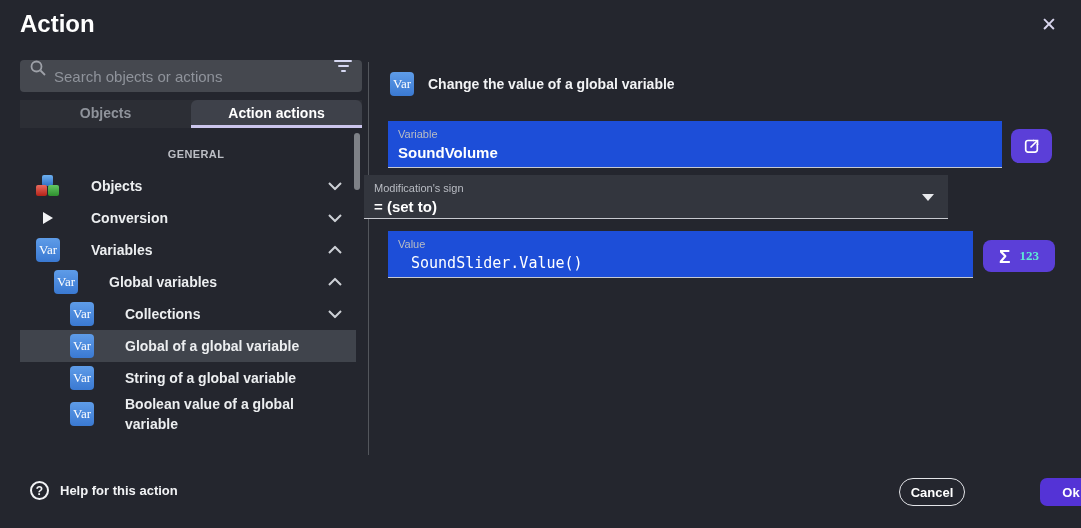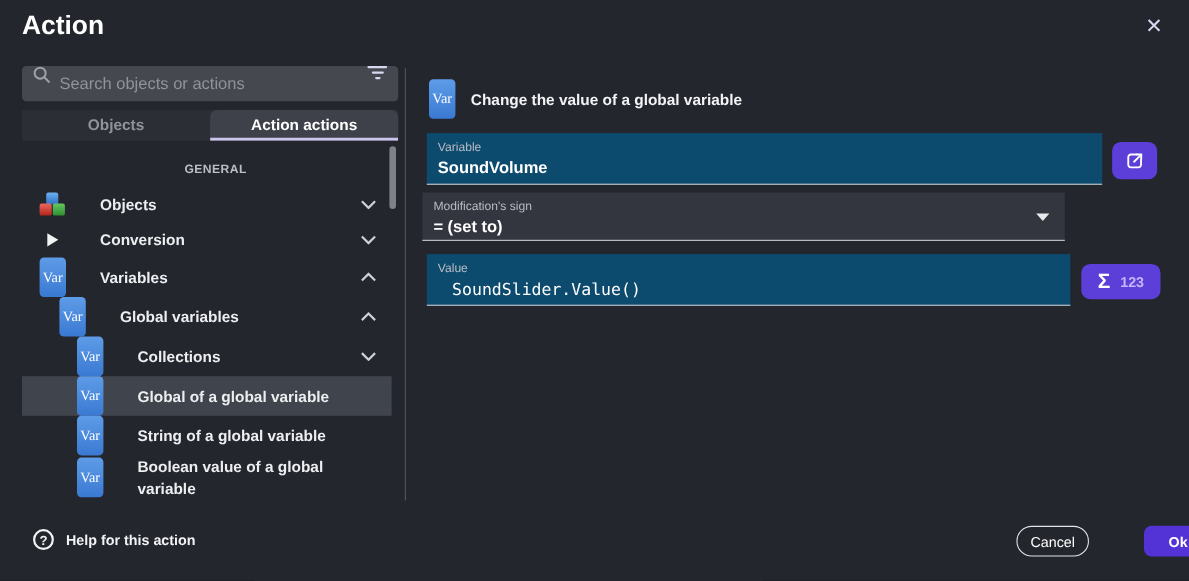--- a/index.html
+++ b/index.html
@@ -26,56 +26,56 @@
   
   .tree { position:absolute; left:20px; top:140px; width:336px; }
   .section-header { padding:8px 0 10px 16px; font-size:11px; font-weight:bold; letter-spacing:0.4px; color:#bcbec5;text-align:center; }
   .tree-row { display:flex; align-items:center; min-height:32px; position:relative; cursor:pointer; }
   .tree-row.selected { background:#40444c; }
   .lvl0 { padding-left:16px; } .lvl1 { padding-left:34px; } .lvl2 { padding-left:50px; }
   .row-icon { width:24px; flex:none; margin-right:31px; display:flex; justify-content:center; align-items:center; }
   .row-label { font-size:14px; font-weight:600; color:#eceef0; line-height:1.45; padding-right:44px; }
   .chevron { position:absolute; right:14px; top:50%; transform:translateY(-50%); display:flex; cursor:pointer; }
 
-  .var-badge { display:inline-flex; align-items:center; justify-content:center; width:24px; height:36px; border-radius:4px;
+  .var-badge { display:inline-flex; align-items:center; justify-content:center; width:24px; height:24px; border-radius:4px;
     background:linear-gradient(180deg,#5e9ce8,#3a79d2); color:#ffffff; font-family:"Liberation Serif", serif; font-size:13px; }
   .cubes { position:relative; width:24px; height:22px; }
   .cube { position:absolute; width:11px; height:11px; border-radius:2px; }
   .cube.b { left:6px; top:0; background:linear-gradient(180deg,#6db0f0,#2f6fc4); }
   .cube.r { left:0; top:10px; background:linear-gradient(180deg,#e86a5e,#b42318); }
   .cube.g { left:12px; top:10px; background:linear-gradient(180deg,#63c763,#2e8f2e); }
   .play-tri { width:0; height:0; border-left:10px solid #f2f3f5; border-top:6px solid transparent; border-bottom:6px solid transparent; }
 
   .scroll-thumb { position:absolute; left:354px; top:133px; width:6px; height:57px; background:#7e8187; border-radius:3px; cursor:pointer; }
   .v-divider { position:absolute; left:368px; top:62px; width:1px; height:393px; background:#53565c; }
 
   
   .editor-header { position:absolute; left:390px; top:72px; display:flex; align-items:center; gap:14px; }
   .editor-title { font-size:14px; font-weight:bold; color:#f2f3f5; }
 
-  .field { position:absolute; background:#0c4a6e; border-bottom:1px solid #c7c9cf; padding:7px 10px 4px; cursor:text; }
+  .field { position:absolute; background:#1d4ed8; border-bottom:1px solid #c7c9cf; padding:7px 10px 4px; cursor:text; }
   .flabel { font-size:11px; color:#b9bcc3; margin-bottom:4px; }
   .fvalue { font-size:15px; font-weight:bold; color:#ffffff; white-space:nowrap; }
   .f-variable { left:388px; top:121px; width:614px; height:47px; }
-  .f-sign { left:384px; top:175px; width:584px; height:44px; background:#33363e; cursor:pointer; }
+  .f-sign { left:364px; top:175px; width:584px; height:44px; background:#33363e; cursor:pointer; }
   .f-value { left:388px; top:231px; width:585px; height:47px; }
   .f-value .fvalue { font-family:"DejaVu Sans Mono", monospace; font-weight:normal;margin-left:13px; }
   .caret-down { position:absolute; right:14px; top:19px; width:0; height:0; border-left:6px solid transparent; border-right:6px solid transparent; border-top:7px solid #e8e9ec; }
 
   .icon-btn { position:absolute; display:flex; align-items:center; justify-content:center; background:#5b3fd8; border-radius:8px; cursor:pointer; }
   .btn-link { left:1011px; top:129px; width:41px; height:34px; }
   .btn-sigma { left:983px; top:240px; width:72px; height:32px; gap:9px; }
   .sigma-glyph { color:#fff; font-size:19px; font-weight:bold; line-height:1; }
-  .sigma-123 { color:#c4b5fd; font-size:13px; font-weight:bold; }
+  .sigma-123 { color:#5eead4; font-size:13px; font-weight:bold;font-family:Liberation Serif, serif; }
 
   
   .help { position:absolute; left:30px; top:481px; display:flex; align-items:center; gap:11px; cursor:pointer; }
   .help-circle { width:19px; height:19px; border:2px solid #f2f3f5; border-radius:50%; display:flex; align-items:center; justify-content:center; font-size:12px; font-weight:bold; color:#f2f3f5; }
   .help-label { font-size:13px; font-weight:bold; color:#f2f3f5; }
-  .btn-cancel { position:absolute; left:924px; top:478px; width:66px; height:28px; border:1px solid #e3e4e8; border-radius:14px; background:transparent; color:#ffffff; font-size:13px; font-weight:normal; font-family:inherit; cursor:pointer; }
+  .btn-cancel { position:absolute; left:899px; top:478px; width:66px; height:28px; border:1px solid #e3e4e8; border-radius:14px; background:transparent; color:#ffffff; font-size:13px; font-weight:bold; font-family:inherit; cursor:pointer; }
   .btn-ok { position:absolute; left:1040px; top:478px; width:62px; height:28px; border:0; border-radius:7px; background:#5433d6; color:#ffffff; font-size:13px; font-weight:bold; font-family:inherit; cursor:pointer; }
 </style>
 </head>
 <body>
 
 <div class="dialog">
 
   <div class="dlg-title">Action</div>
   <div class="close-btn">✕</div>
 

